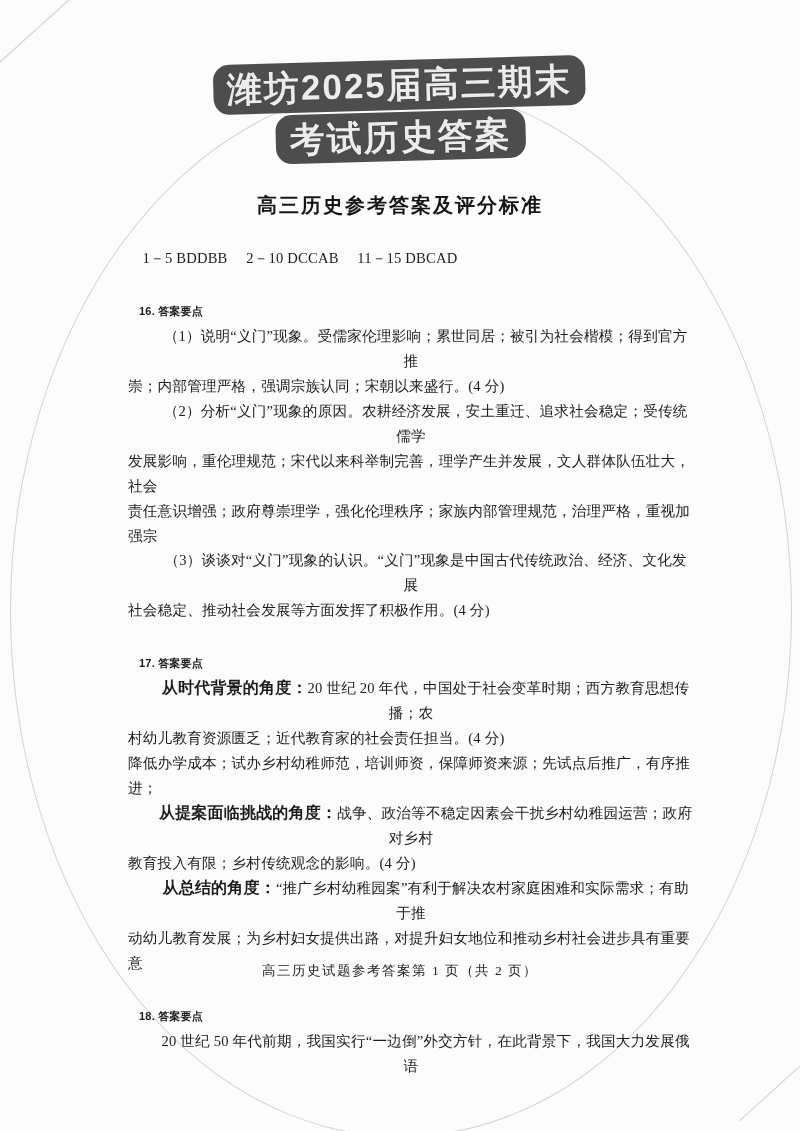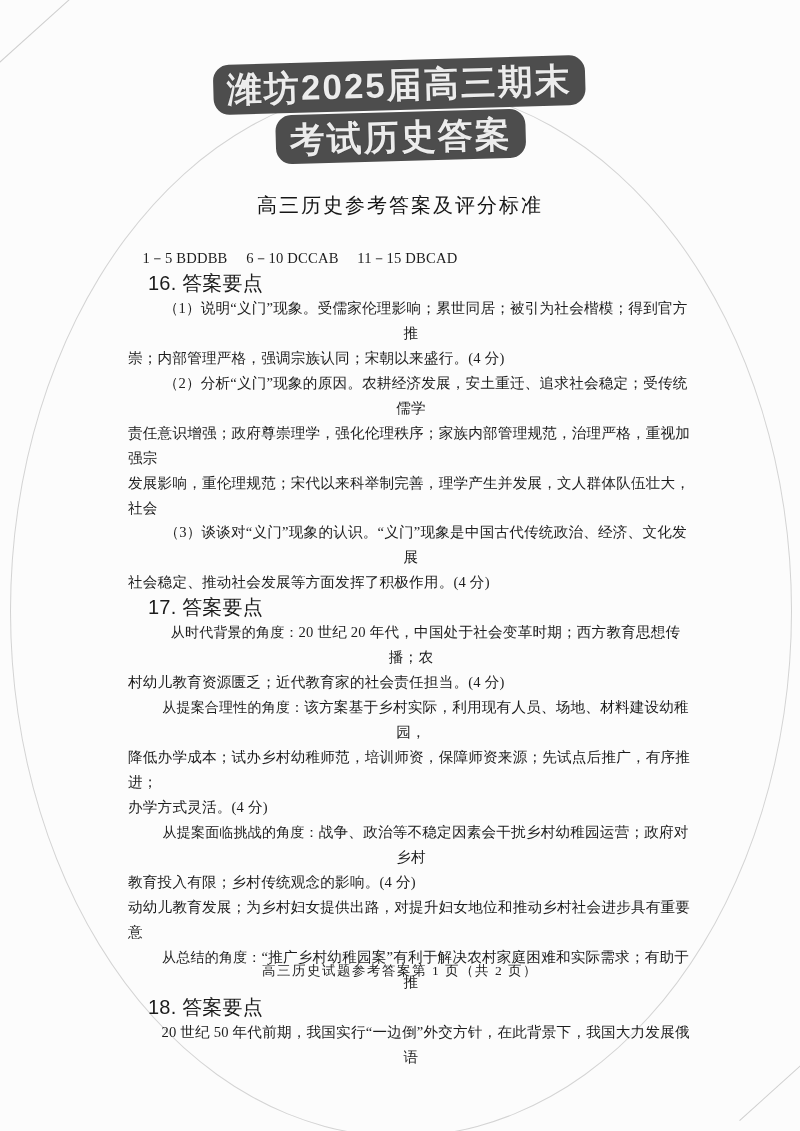--- a/index.html
+++ b/index.html
@@ -47,38 +47,38 @@
     border-radius:16px;
     text-shadow:0 0 1px #2e2e2e;
   }
   
   .heading{
     position:absolute;top:192px;left:0;right:0;
     margin:0;
     text-align:center;
     font-family:"Liberation Sans","DejaVu Sans",sans-serif;
     font-size:20px;
-    font-weight:normal;
+    font-weight:bold;
     letter-spacing:2px;
     color:#161616;
   }
   
   .content{
     position:absolute;
     left:128px;top:246px;
     width:566px;
     font-size:14.6px;
     line-height:24.95px;
     letter-spacing:0.2px;
   }
   .line{white-space:pre-wrap;}
   .line.ind-1{text-indent:1em;}
   .line.ind-2{text-indent:2em;text-align:center;}
-  .line.bold{font-family:"Liberation Sans","DejaVu Sans",sans-serif;font-weight:normal;font-size:20px;}
-  .bp{font-family:"Liberation Sans","DejaVu Sans",sans-serif;font-weight:normal;font-size:14px;}
+  .line.bold{font-family:"Liberation Sans","DejaVu Sans",sans-serif;font-weight:bold;font-size:11px;margin-top:28px;}
+  .bp{font-family:"Liberation Sans","DejaVu Sans",sans-serif;font-weight:bold;font-size:16px;}
   
   .footer{
     position:absolute;top:962px;left:0;right:0;
     text-align:center;
     font-size:13.5px;
     letter-spacing:1.5px;
     color:#222;
   }
 </style>
 </head>
@@ -95,38 +95,36 @@
       <span class="banner-line">潍坊2025届高三期末</span>
     </div>
     <div class="row">
       <span class="banner-line">考试历史答案</span>
     </div>
   </div>
 
   <h1 class="heading">高三历史参考答案及评分标准</h1>
 
   <div id="content" class="content">
-      <div class="line ind-1">1－5 BDDBB　 6－10 DCCAB　 11－15 DBCAD</div>
+      <div class="line ind-1">1－5 BDDBB　 2－10 DCCAB　 11－15 DBCAD</div>
       <div class="line ind-1 bold">16. 答案要点</div>
       <div class="line ind-2">（1）说明“义门”现象。受儒家伦理影响；累世同居；被引为社会楷模；得到官方推</div>
       <div class="line ind-0">崇；内部管理严格，强调宗族认同；宋朝以来盛行。(4 分)</div>
       <div class="line ind-2">（2）分析“义门”现象的原因。农耕经济发展，安土重迁、追求社会稳定；受传统儒学</div>
+      <div class="line ind-0">发展影响，重伦理规范；宋代以来科举制完善，理学产生并发展，文人群体队伍壮大，社会</div>
       <div class="line ind-0">责任意识增强；政府尊崇理学，强化伦理秩序；家族内部管理规范，治理严格，重视加强宗</div>
-      <div class="line ind-0">发展影响，重伦理规范；宋代以来科举制完善，理学产生并发展，文人群体队伍壮大，社会</div>
       <div class="line ind-2">（3）谈谈对“义门”现象的认识。“义门”现象是中国古代传统政治、经济、文化发展</div>
       <div class="line ind-0">社会稳定、推动社会发展等方面发挥了积极作用。(4 分)</div>
       <div class="line ind-1 bold">17. 答案要点</div>
       <div class="line ind-2"><b class="bp">从时代背景的角度：</b>20 世纪 20 年代，中国处于社会变革时期；西方教育思想传播；农</div>
       <div class="line ind-0">村幼儿教育资源匮乏；近代教育家的社会责任担当。(4 分)</div>
-      <div class="line ind-2"><b class="bp">从提案合理性的角度：</b>该方案基于乡村实际，利用现有人员、场地、材料建设幼稚园，</div>
       <div class="line ind-0">降低办学成本；试办乡村幼稚师范，培训师资，保障师资来源；先试点后推广，有序推进；</div>
-      <div class="line ind-0">办学方式灵活。(4 分)</div>
       <div class="line ind-2"><b class="bp">从提案面临挑战的角度：</b>战争、政治等不稳定因素会干扰乡村幼稚园运营；政府对乡村</div>
       <div class="line ind-0">教育投入有限；乡村传统观念的影响。(4 分)</div>
+      <div class="line ind-2"><b class="bp">从总结的角度：</b>“推广乡村幼稚园案”有利于解决农村家庭困难和实际需求；有助于推</div>
       <div class="line ind-0">动幼儿教育发展；为乡村妇女提供出路，对提升妇女地位和推动乡村社会进步具有重要意</div>
-      <div class="line ind-2"><b class="bp">从总结的角度：</b>“推广乡村幼稚园案”有利于解决农村家庭困难和实际需求；有助于推</div>
       <div class="line ind-1 bold">18. 答案要点</div>
       <div class="line ind-2">20 世纪 50 年代前期，我国实行“一边倒”外交方针，在此背景下，我国大力发展俄语</div>
     </div>
 
   <div class="footer">高三历史试题参考答案第 1 页（共 2 页）</div>
 
 </div>
 
 </body></html>

